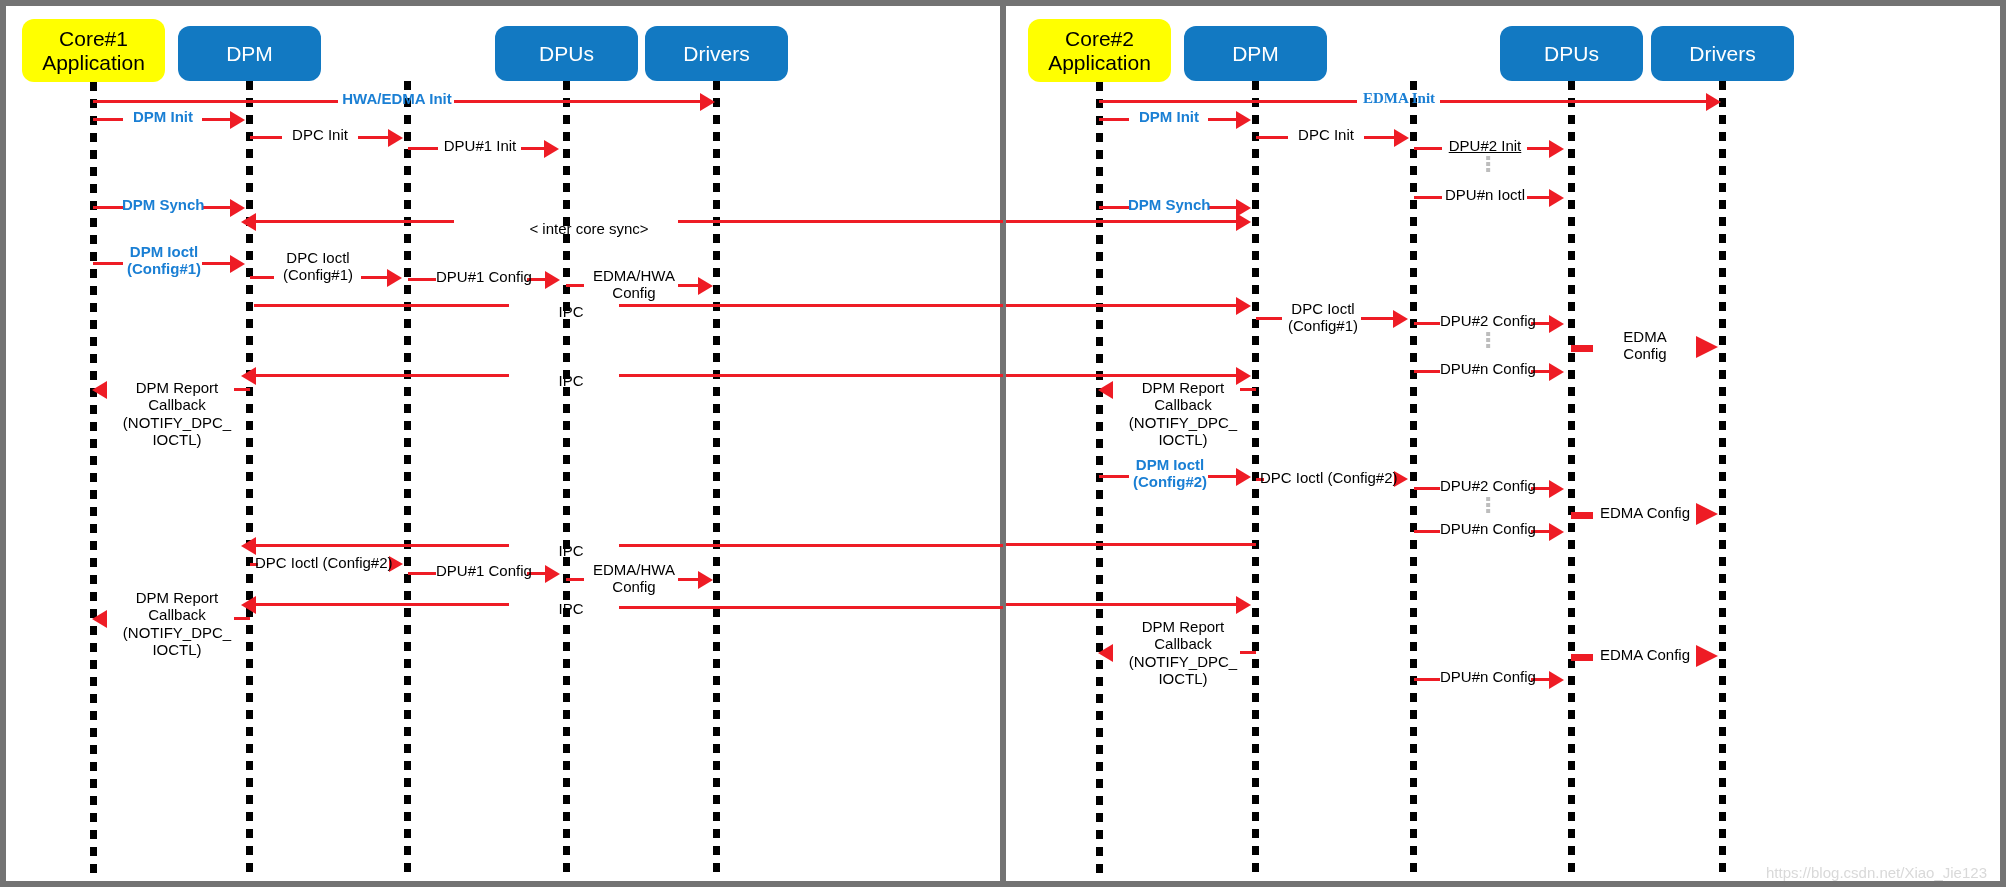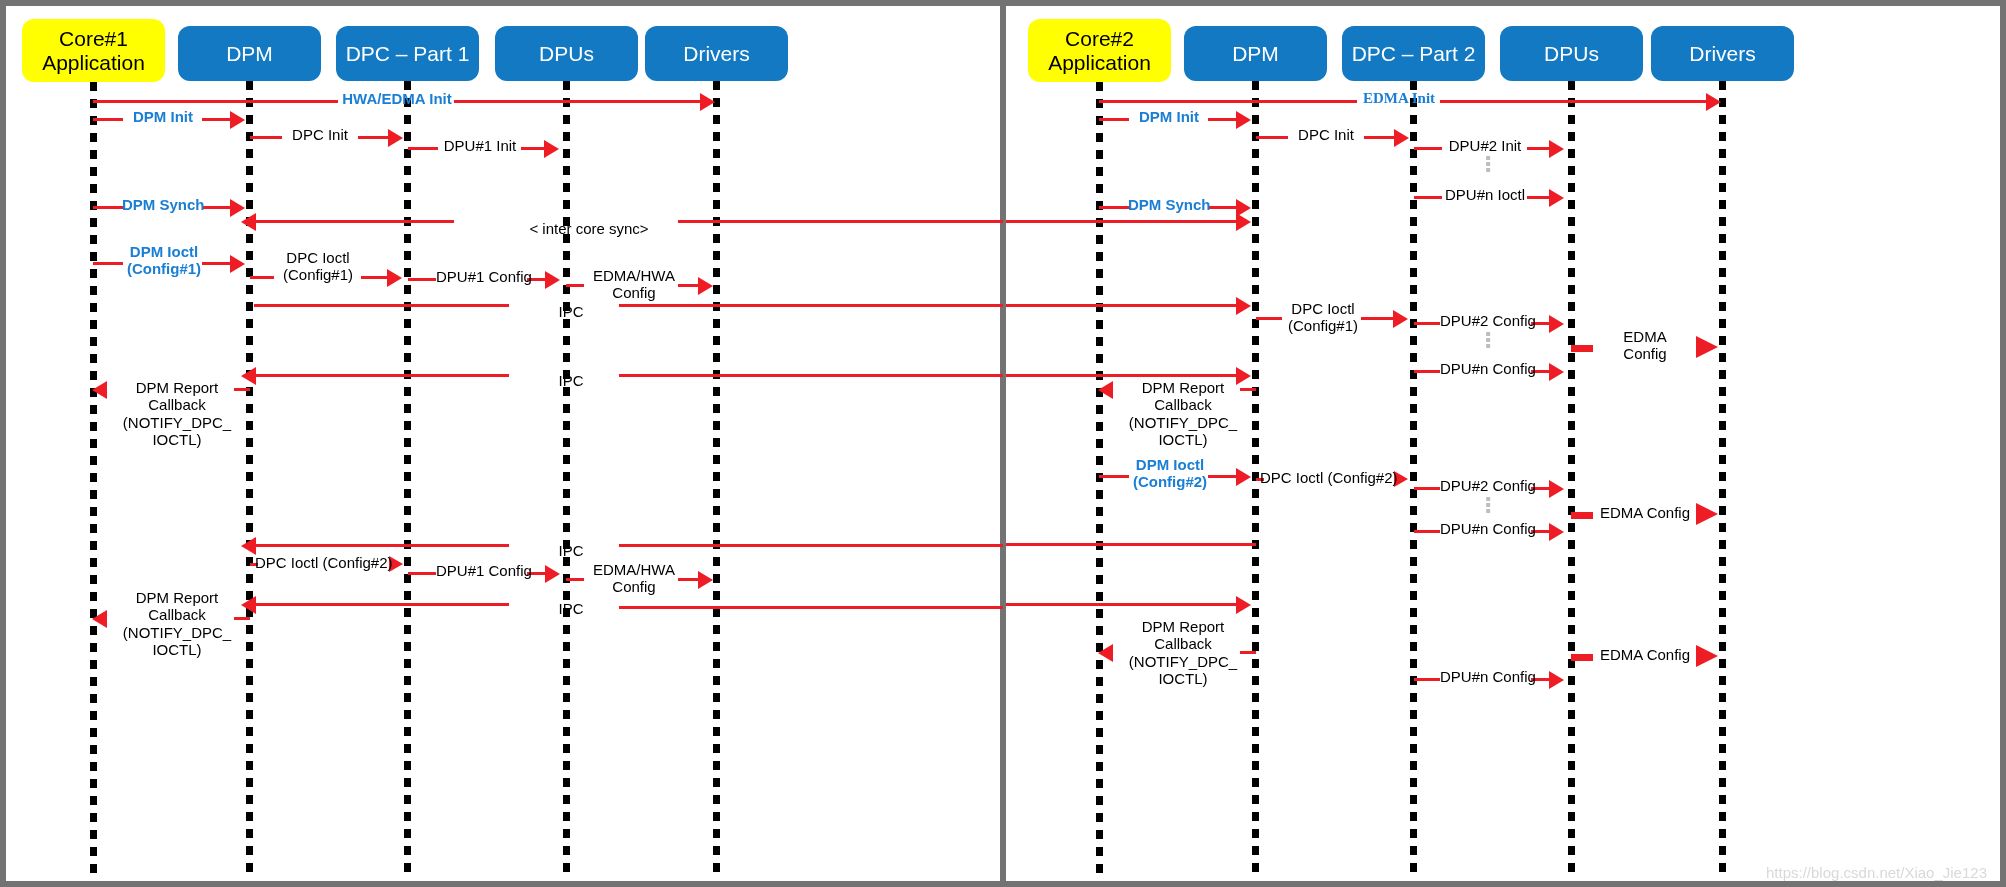--- a/index.html
+++ b/index.html
@@ -44,23 +44,20 @@
 <div id="stage">
 
   <div id="panel-left" class="panel">
 
     <div class="actor yellow" style="left:16px;top:13px;width:143px;height:63px;flex-direction:column;">
       <span>Core#1</span>
       <span>Application</span>
     </div>
     <div class="actor blue" style="left:172px;top:20px;width:143px;height:55px;">
       <span>DPM</span>
-    </div>
-    <div class="actor blue" style="left:330px;top:20px;width:143px;height:55px;">
-      <span>DPC – Part 1</span>
     </div>
     <div class="actor blue" style="left:489px;top:20px;width:143px;height:55px;">
       <span>DPUs</span>
     </div>
     <div class="actor blue" style="left:639px;top:20px;width:143px;height:55px;">
       <span>Drivers</span>
     </div>
 
     <div class="lifeline" style="left:84px;top:76px;height:795px;"></div>
     <div class="lifeline" style="left:240px;top:75px;height:796px;"></div>
@@ -185,23 +182,20 @@
 
   <div id="panel-right" class="panel">
 
     <div class="actor yellow" style="left:22px;top:13px;width:143px;height:63px;flex-direction:column;">
       <span>Core#2</span>
       <span>Application</span>
     </div>
     <div class="actor blue" style="left:178px;top:20px;width:143px;height:55px;">
       <span>DPM</span>
     </div>
-    <div class="actor blue" style="left:336px;top:20px;width:143px;height:55px;">
-      <span>DPC – Part 2</span>
-    </div>
     <div class="actor blue" style="left:494px;top:20px;width:143px;height:55px;">
       <span>DPUs</span>
     </div>
     <div class="actor blue" style="left:645px;top:20px;width:143px;height:55px;">
       <span>Drivers</span>
     </div>
 
     <div class="lifeline" style="left:90px;top:76px;height:795px;"></div>
     <div class="lifeline" style="left:246px;top:75px;height:796px;"></div>
     <div class="lifeline" style="left:404px;top:75px;height:796px;"></div>
@@ -219,21 +213,21 @@
     <div class="lbl blue" style="left:125px;top:102px;width:76px;">DPM Init</div>
 
     <div class="msg" style="left:250px;top:130px;width:32px;"></div>
     <div class="msg" style="left:358px;top:130px;width:32px;"></div>
     <div class="arrowhead right" style="left:388px;top:123px;"></div>
     <div class="lbl" style="left:284px;top:120px;width:72px;">DPC Init</div>
 
     <div class="msg" style="left:408px;top:141px;width:28px;"></div>
     <div class="msg" style="left:521px;top:141px;width:24px;"></div>
     <div class="arrowhead right" style="left:543px;top:134px;"></div>
-    <div class="lbl" style="left:436px;top:131px;width:86px;">DPU#2  Init</div>
+    <div class="lbl" style="left:436px;top:131px;width:86px;text-decoration:underline;">DPU#2  Init</div>
 
     <div class="dots" style="left:477px;top:149px;width:10px;">
       <div>▪</div>
         <div>▪</div>
         <div>▪</div>
     </div>
 
     <div class="msg" style="left:408px;top:190px;width:28px;"></div>
     <div class="msg" style="left:521px;top:190px;width:24px;"></div>
     <div class="arrowhead right" style="left:543px;top:183px;"></div>

